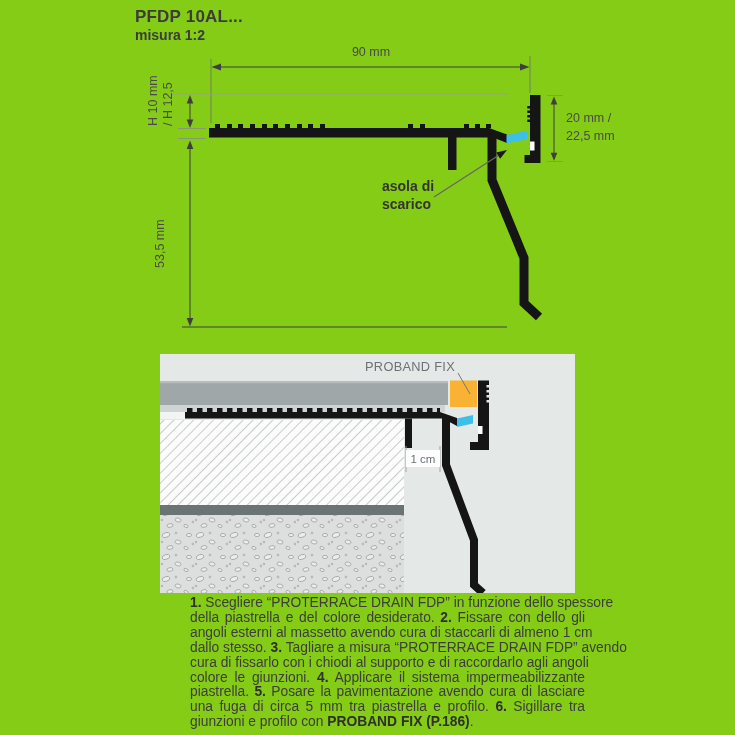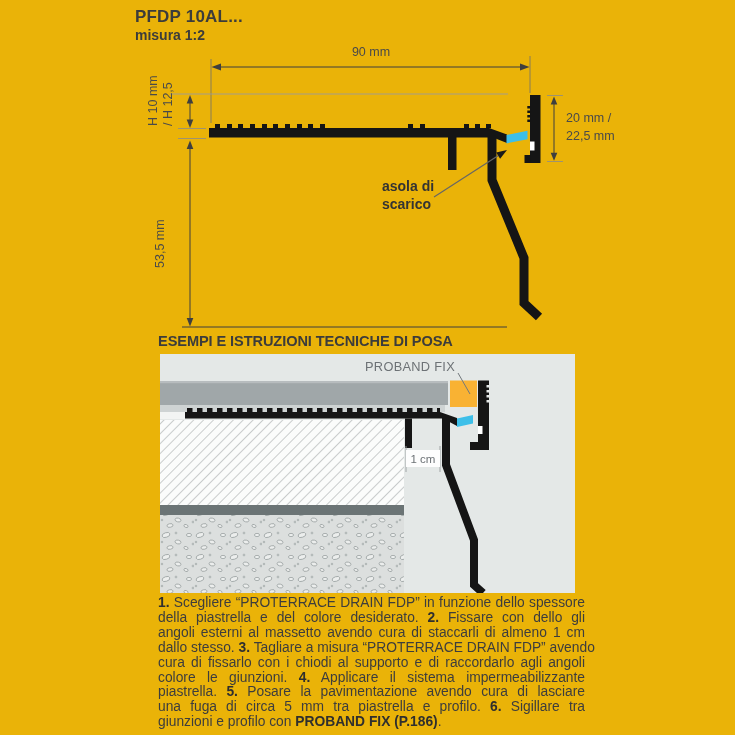--- a/index.html
+++ b/index.html
@@ -1,25 +1,25 @@
 <!DOCTYPE html>
 <html style="--c-profile: #151515; --c-cyan: #3dbfe9; --c-orange: #f9b233; --c-panel: #e4e8e7; --c-tile: #a0a7a9; --c-tile-edge: #b7bcbe; --c-adhesive: #ced3d3; --c-membrane: #6b7475; --c-concrete: #dcdfde; --c-label: #6d7276;"><head>
 <meta charset="utf-8">
 <style>
   html,body{margin:0;padding:0;background:#fff;}
-  .page{position:relative;width:735px;height:735px;background:#eab308;overflow:hidden;
+  .page{position:relative;width:735px;height:735px;background:#84cc16;overflow:hidden;
         font-family:"Liberation Sans", sans-serif;color:#3c3c3b;}
   .abs{position:absolute;}
   .title{left:135px;top:7px;font-size:17px;font-weight:700;letter-spacing:.2px;}
   .scale{left:135px;top:27px;font-size:14px;font-weight:700;}
   .heading{left:158px;top:333px;font-size:14.6px;font-weight:700;letter-spacing:-0.1px;}
   .tech-svg{left:0;top:0;}
   .illus{left:160px;top:354px;width:415px;height:239px;background:var(--c-panel,#e4e8e7);}
   .instr{left:158px;top:596px;width:427px;font-size:13.8px;line-height:14.9px;color:#3d3d3d;}
-  .instr-line{text-align:justify;text-align-last:justify;white-space:nowrap;}
+  .instr-line{text-align:justify;text-align-last:justify;white-space:nowrap;margin-left:32px;}
   .instr-line:last-child{text-align-last:left;}
   .instr b{font-weight:700;color:#2f2f2e;}
   svg text{font-family:"Liberation Sans", sans-serif;}
   .dim-txt{font-size:12.5px;fill:#4a4a4a;}
   .lbl-bold{font-size:14px;font-weight:700;fill:#333;}
 </style>
 </head>
 <body>
 
 <div class="page">
@@ -93,21 +93,20 @@
       <g transform="translate(152,268) rotate(-90)">
         <text class="dim-txt" x="0" y="12">53,5 mm</text>
       </g>
       <text class="dim-txt" x="566" y="122">20 mm /</text>
       <text class="dim-txt" x="566" y="140">22,5 mm</text>
       <text class="lbl-bold" x="382" y="191">asola di</text>
       <text class="lbl-bold" x="382" y="209">scarico</text>
     </g>
   </svg>
 
-  <div class="abs heading">ESEMPI E ISTRUZIONI TECNICHE DI POSA</div>
 
   <div class="abs illus">
     <svg width="415" height="239" viewBox="0 0 415 239">
       <defs>
         <pattern id="teethPat" patternUnits="userSpaceOnUse" x="27" y="54" width="10" height="4">
           <rect width="5.5" height="4" fill="var(--c-profile,#151515)"></rect>
         </pattern>
         <pattern id="hatchPat" patternUnits="userSpaceOnUse" width="7" height="7" patternTransform="rotate(45)">
           <rect width="7" height="7" fill="#fbfcfb"></rect>
           <line x1="0" y1="0" x2="0" y2="7" stroke="#9fa5a5" stroke-width="1.1"></line>

